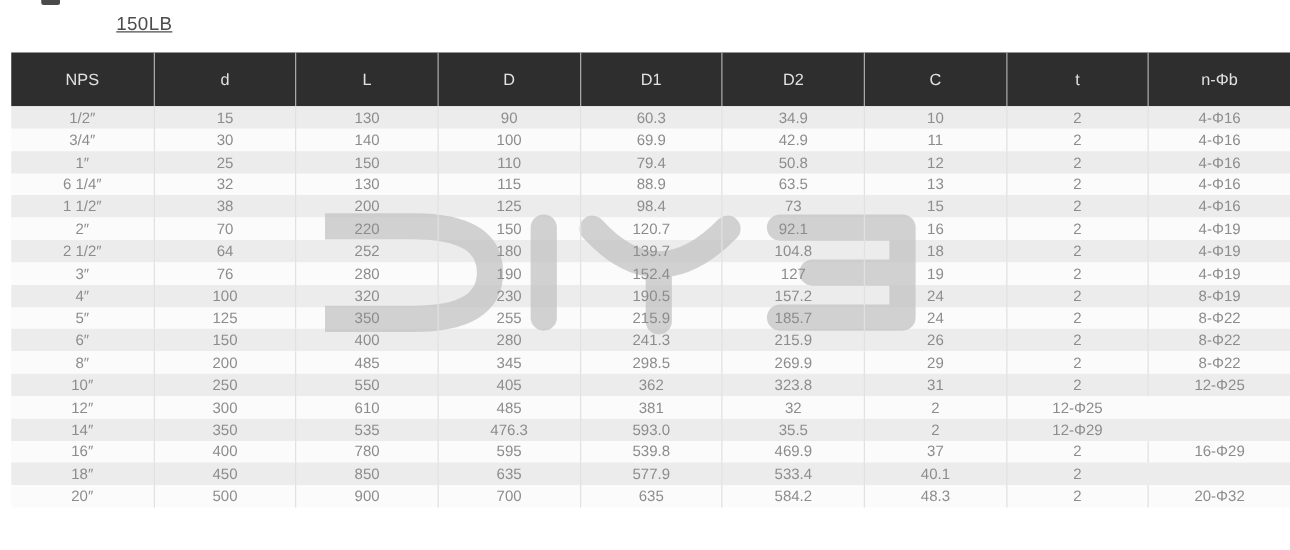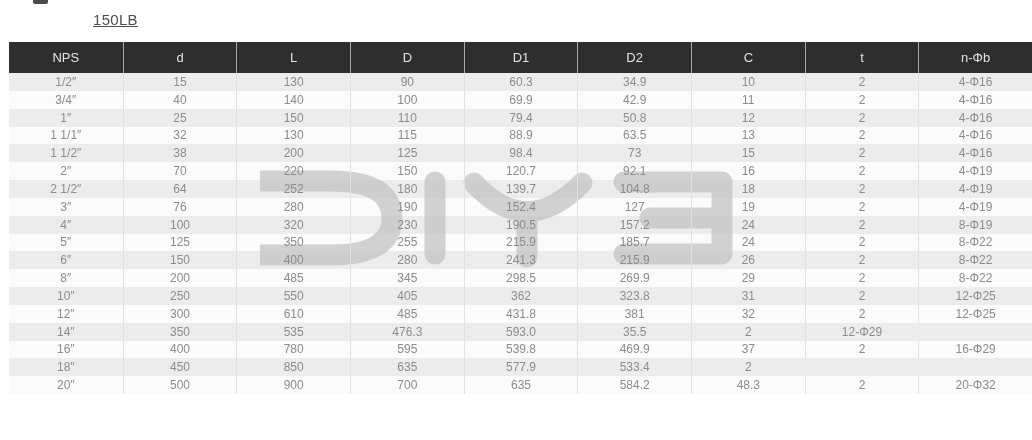--- a/index.html
+++ b/index.html
@@ -14,21 +14,21 @@
   }
   .crop-artifact{
     position:absolute;left:33px;top:0;width:15px;height:4px;
     background:#4a4a4a;border-radius:0 0 2px 2px;
   }
   .spec-table{
     position:absolute;left:9px;top:42px;width:1023px;height:398px;
   }
   .thead{
     display:grid;grid-template-columns:repeat(9,1fr);
-    height:31px;background:#2e2e2e;
+    height:43px;background:#2e2e2e;
   }
   .hcell{
     box-sizing:border-box;
     display:flex;align-items:center;justify-content:center;
     color:#e2e2e2;font-size:13px;
   }
   .hcell + .hcell{border-left:1px solid #a8a8a8;}
   .tbody{
     display:grid;grid-template-rows:repeat(18,1fr);
     height:321px;
@@ -74,42 +74,42 @@
         <div class="cell">130</div>
         <div class="cell">90</div>
         <div class="cell">60.3</div>
         <div class="cell">34.9</div>
         <div class="cell">10</div>
         <div class="cell">2</div>
         <div class="cell">4-Φ16</div>
       </div>
       <div class="row">
         <div class="cell">3/4″</div>
-        <div class="cell">40</div>
+        <div class="cell">30</div>
         <div class="cell">140</div>
         <div class="cell">100</div>
         <div class="cell">69.9</div>
         <div class="cell">42.9</div>
         <div class="cell">11</div>
         <div class="cell">2</div>
         <div class="cell">4-Φ16</div>
       </div>
       <div class="row">
         <div class="cell">1″</div>
         <div class="cell">25</div>
         <div class="cell">150</div>
         <div class="cell">110</div>
         <div class="cell">79.4</div>
         <div class="cell">50.8</div>
         <div class="cell">12</div>
         <div class="cell">2</div>
         <div class="cell">4-Φ16</div>
       </div>
       <div class="row">
-        <div class="cell">1 1/1″</div>
+        <div class="cell">6 1/4″</div>
         <div class="cell">32</div>
         <div class="cell">130</div>
         <div class="cell">115</div>
         <div class="cell">88.9</div>
         <div class="cell">63.5</div>
         <div class="cell">13</div>
         <div class="cell">2</div>
         <div class="cell">4-Φ16</div>
       </div>
       <div class="row">
@@ -209,21 +209,20 @@
         <div class="cell">323.8</div>
         <div class="cell">31</div>
         <div class="cell">2</div>
         <div class="cell">12-Φ25</div>
       </div>
       <div class="row">
         <div class="cell">12″</div>
         <div class="cell">300</div>
         <div class="cell">610</div>
         <div class="cell">485</div>
-        <div class="cell">431.8</div>
         <div class="cell">381</div>
         <div class="cell">32</div>
         <div class="cell">2</div>
         <div class="cell">12-Φ25</div>
       </div>
       <div class="row">
         <div class="cell">14″</div>
         <div class="cell">350</div>
         <div class="cell">535</div>
         <div class="cell">476.3</div>
@@ -243,20 +242,21 @@
         <div class="cell">2</div>
         <div class="cell">16-Φ29</div>
       </div>
       <div class="row">
         <div class="cell">18″</div>
         <div class="cell">450</div>
         <div class="cell">850</div>
         <div class="cell">635</div>
         <div class="cell">577.9</div>
         <div class="cell">533.4</div>
+        <div class="cell">40.1</div>
         <div class="cell">2</div>
       </div>
       <div class="row">
         <div class="cell">20″</div>
         <div class="cell">500</div>
         <div class="cell">900</div>
         <div class="cell">700</div>
         <div class="cell">635</div>
         <div class="cell">584.2</div>
         <div class="cell">48.3</div>

